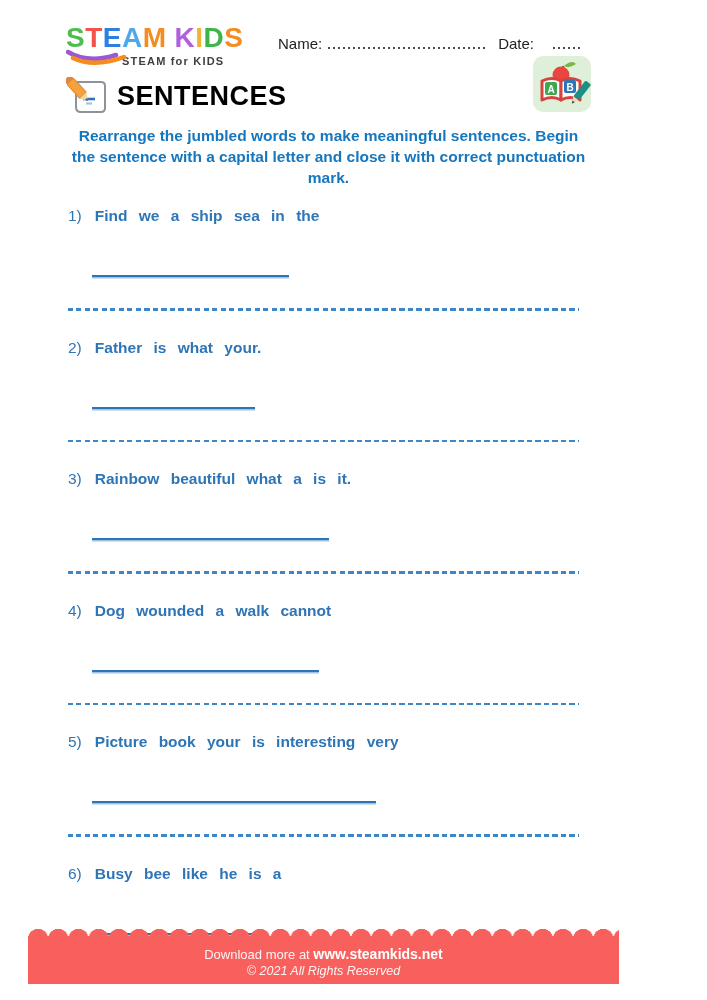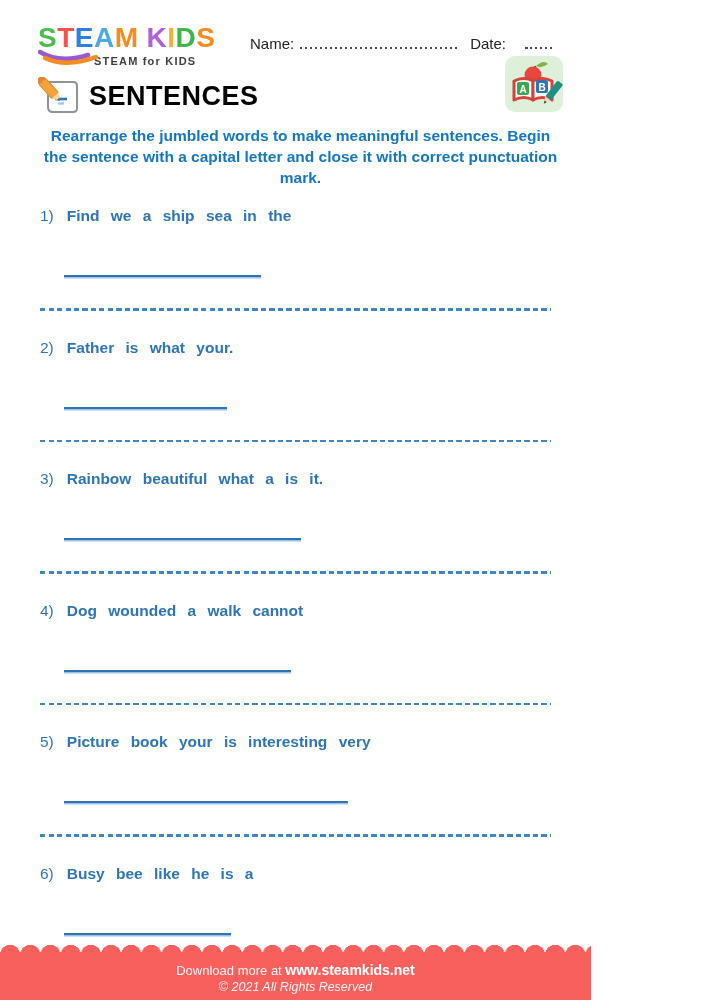--- a/index.html
+++ b/index.html
@@ -2,20 +2,21 @@
 <html><head>
 <meta charset="utf-8">
 <style>
   html,body{margin:0;padding:0;background:#fff;}
   .page{
     position:relative;
     width:591px;height:1000px;
     background:#fff;
     overflow:hidden;
     font-family:"Liberation Sans","DejaVu Sans",sans-serif;
+    margin-left:28px;
   }
   
   .header{
     display:flex;align-items:flex-start;
     padding:24px 36px 0 38px;
   }
   .logo{position:relative;width:212px;flex:0 0 auto;}
   .logo-word{
     font-size:28px;font-weight:800;letter-spacing:.5px;line-height:1;
     white-space:nowrap;
@@ -58,21 +59,21 @@
   .answer-line{
     height:0;margin:50px 0 0 24px;
     border-top:2.5px solid #2e75b6;
     box-shadow:0 1.5px 0 #9dc3e6;
   }
   .sep-dashed{
     margin-top:31px;height:2.6px;
     background:repeating-linear-gradient(90deg,#3e86c8 0 5px,transparent 5px 8.5px);
   }
   
-  .footer{position:absolute;left:0;bottom:0;width:100%;}
+  .footer{position:absolute;left:0;bottom:16px;width:100%;}
   .scallop{
     height:11px;
     background:radial-gradient(circle at 50% 100%,#f7605c 67%,rgba(247,96,92,0) 69%) repeat-x;
     background-size:20.2px 11px;
   }
   .footer-body{
     height:45px;background:#f7605c;color:#fff;
     display:flex;flex-direction:column;align-items:center;justify-content:center;
   }
   .footer-line1{font-size:13px;color:rgba(255,255,255,.93);}

